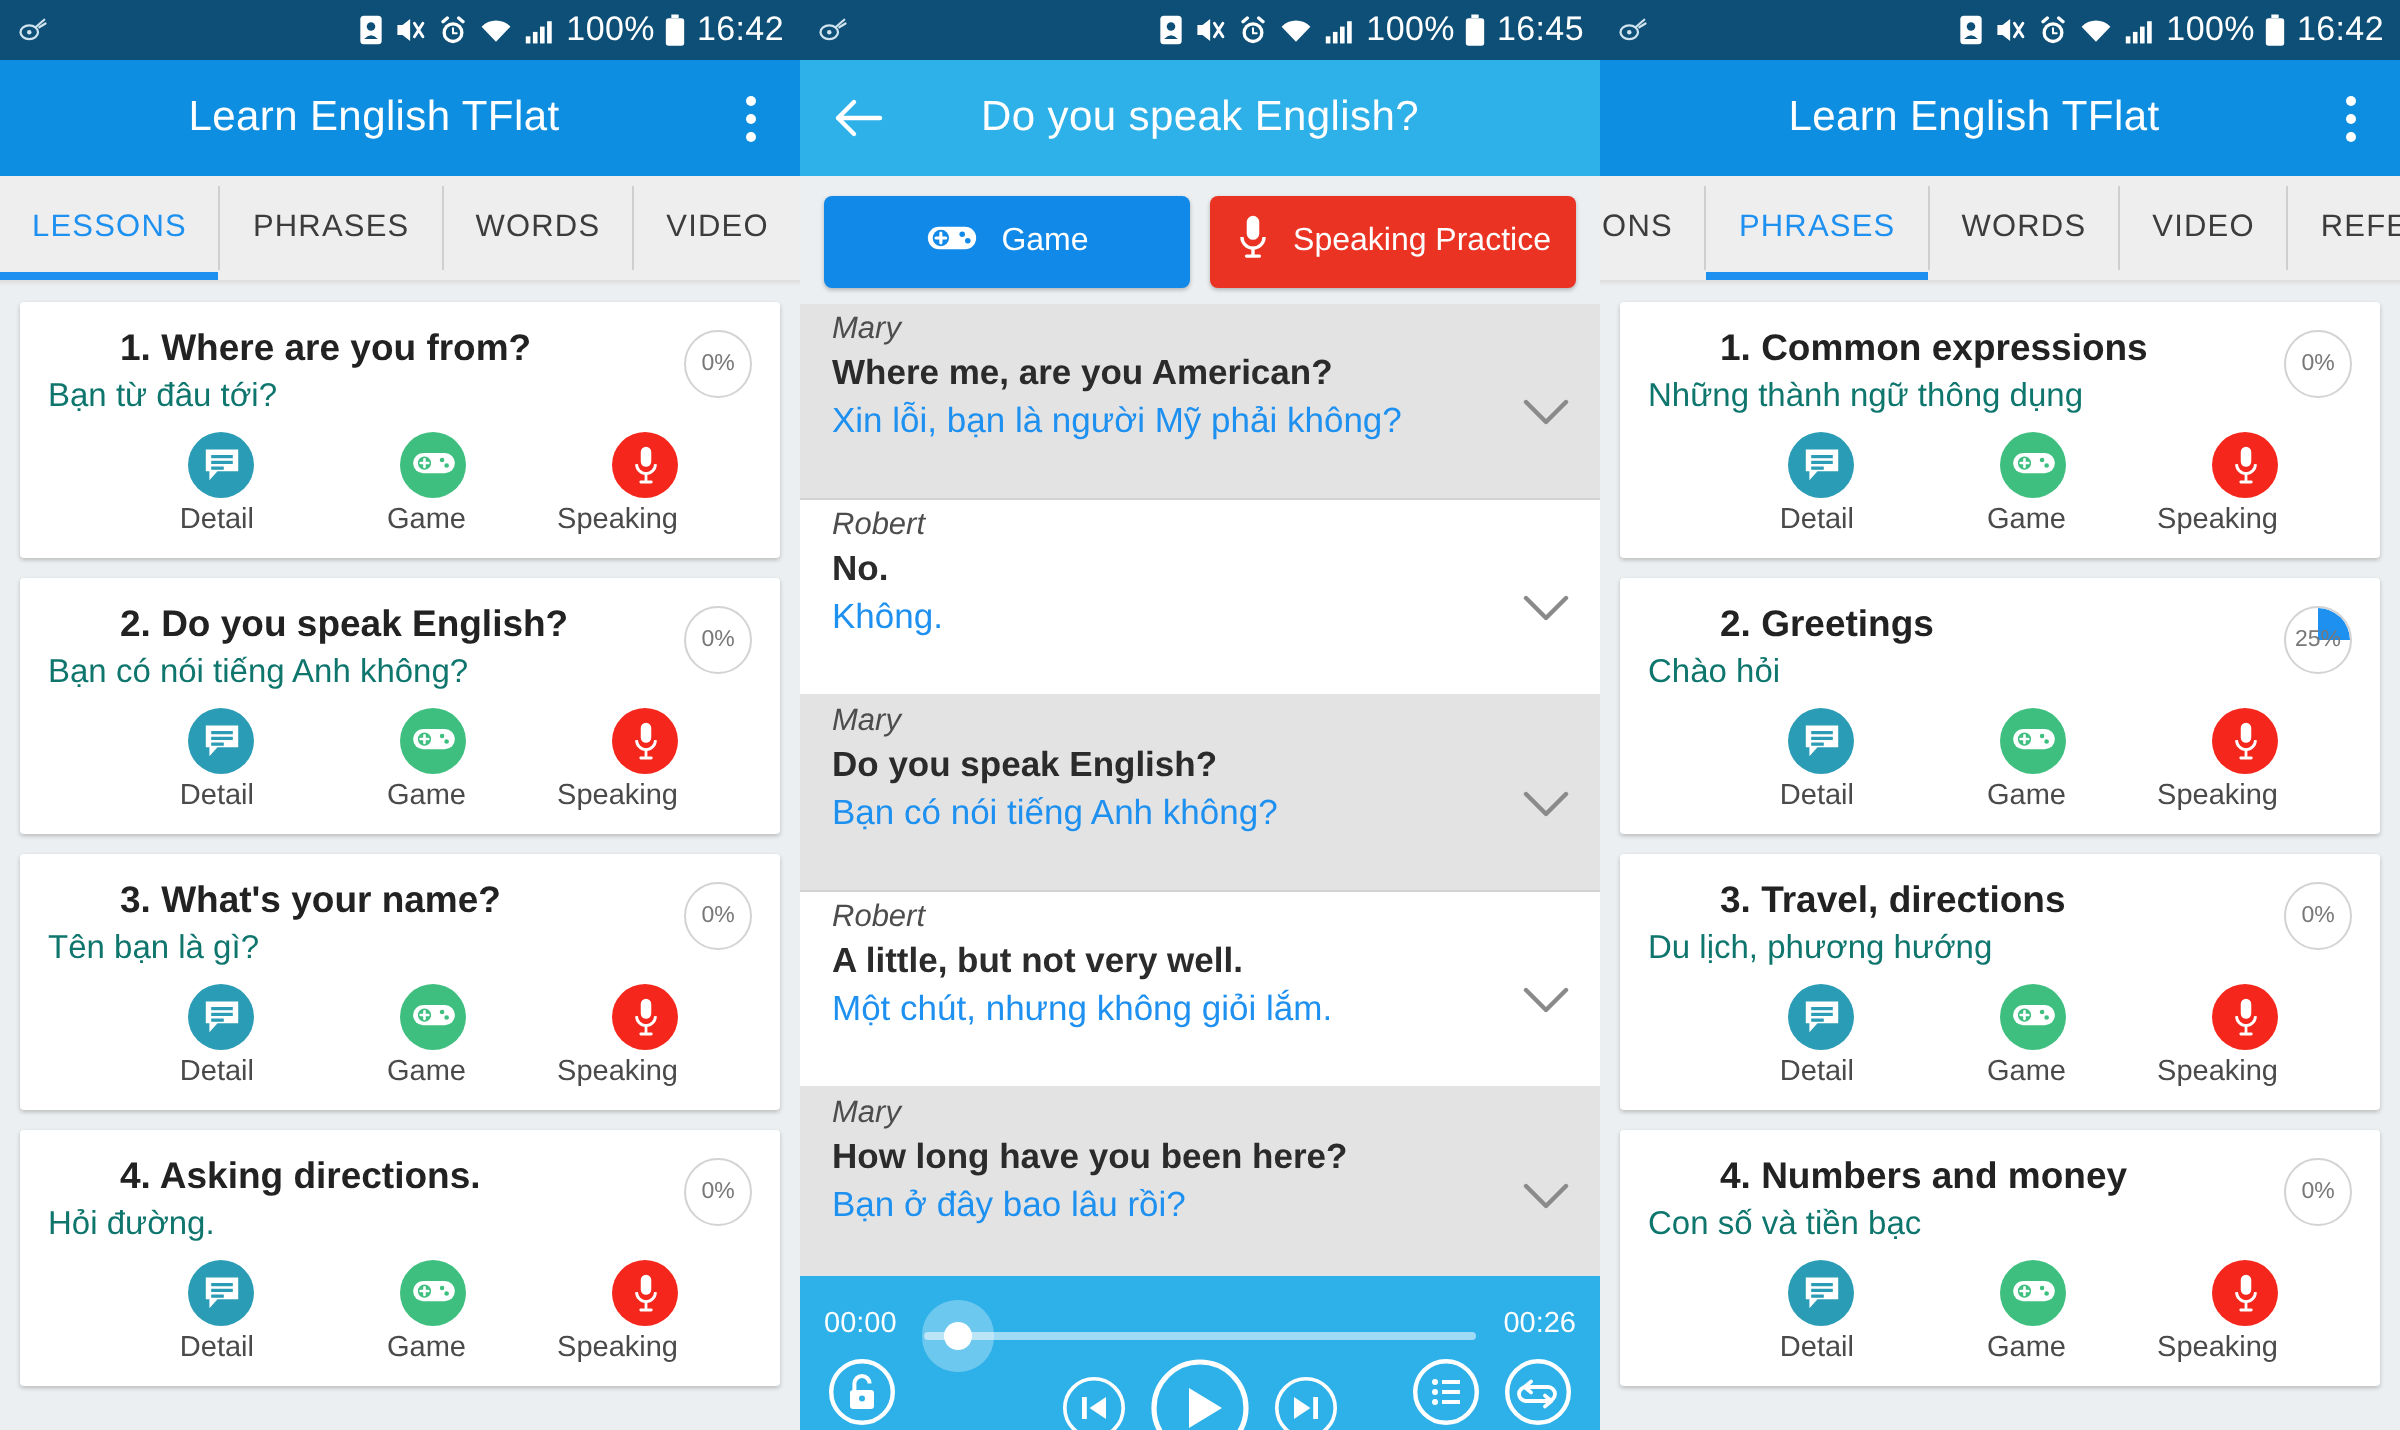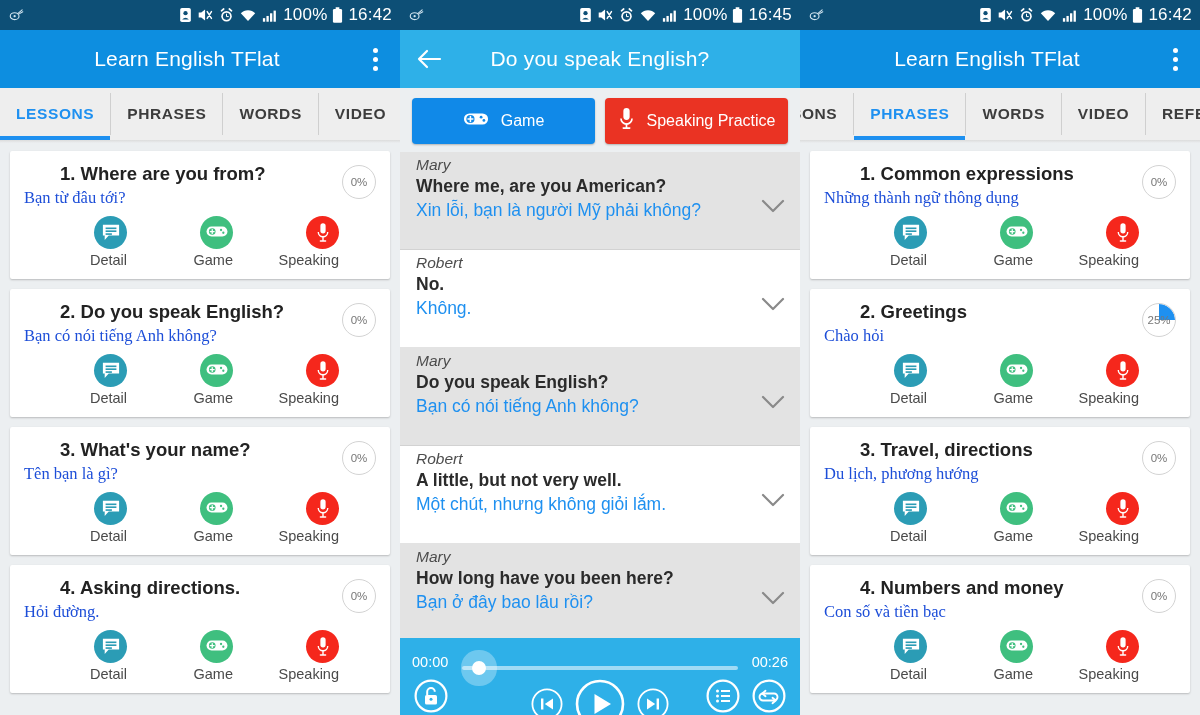--- a/index.html
+++ b/index.html
@@ -42,41 +42,41 @@
   .kebab { width: 26px; display: flex; flex-direction: column; align-items: center; gap: 4px; }
   .kebab i { width: 5px; height: 5px; border-radius: 50%; background: #fff; display: block; }
 
   
   .tabbar {
     height: 52px; background: #eeeeee; display: flex; align-items: stretch;
     position: relative; overflow: hidden;
   }
   .tab {
     display: flex; align-items: center; justify-content: center;
-    padding: 0 16px; font-size: 15.5px; font-weight: bold; color: #3c3c3c;
+    padding: 0 16px; font-size: 15.5px; font-weight: normal; color: #3c3c3c;
     letter-spacing: .6px; position: relative; white-space: nowrap;
     border-right: 1px solid #cfcfcf; height: 42px; margin-top: 5px;
   }
   .tab:last-child { border-right: none; }
   .tab.active { color: #1e90f0; }
   .tab.active::after {
     content: ""; position: absolute; left: 0; right: 0; bottom: -5px;
     height: 4px; background: #1e90f0;
   }
   .tab-strip-shadow { height: 3px; background: linear-gradient(#dcdcdc, #eceff1); }
 
   
   .cards { padding: 8px 10px 0 10px; display: flex; flex-direction: column; gap: 10px; }
   .card {
     background: #ffffff; border-radius: 2px; position: relative;
     box-shadow: 0 1px 2px rgba(0,0,0,.22); padding: 12px 14px 10px 14px;
     min-height: 128px;
   }
   .card-title { font-size: 18.5px; font-weight: bold; color: #222; line-height: 1.2; margin-left: 36px; }
-  .card-sub { font-size: 16.5px; color: #1d4ed8; margin-top: 3px; line-height: 1.25; font-family: Liberation Serif, serif; }
+  .card-sub { font-size: 16.5px; color: #0f766e; margin-top: 3px; line-height: 1.25; }
   .card-actions { display: flex; justify-content: center; gap: 40px; margin-top: 7px; }
   .action { width: 66px; display: flex; flex-direction: column; align-items: flex-end; gap: 3px; }
   .circ { width: 33px; height: 33px; border-radius: 50%; display: flex; align-items: center; justify-content: center; }
   .c-detail { background: #2b9cb5; }
   .c-game { background: #3fbf7f; }
   .c-speak { background: #f5271c; }
   .action-label { font-size: 14.5px; color: #4a4a4a; }
   .progress {
     position: absolute; top: 14px; right: 14px; width: 34px; height: 34px;
     border-radius: 50%; border: 1px solid #d3d3d3; display: flex;

